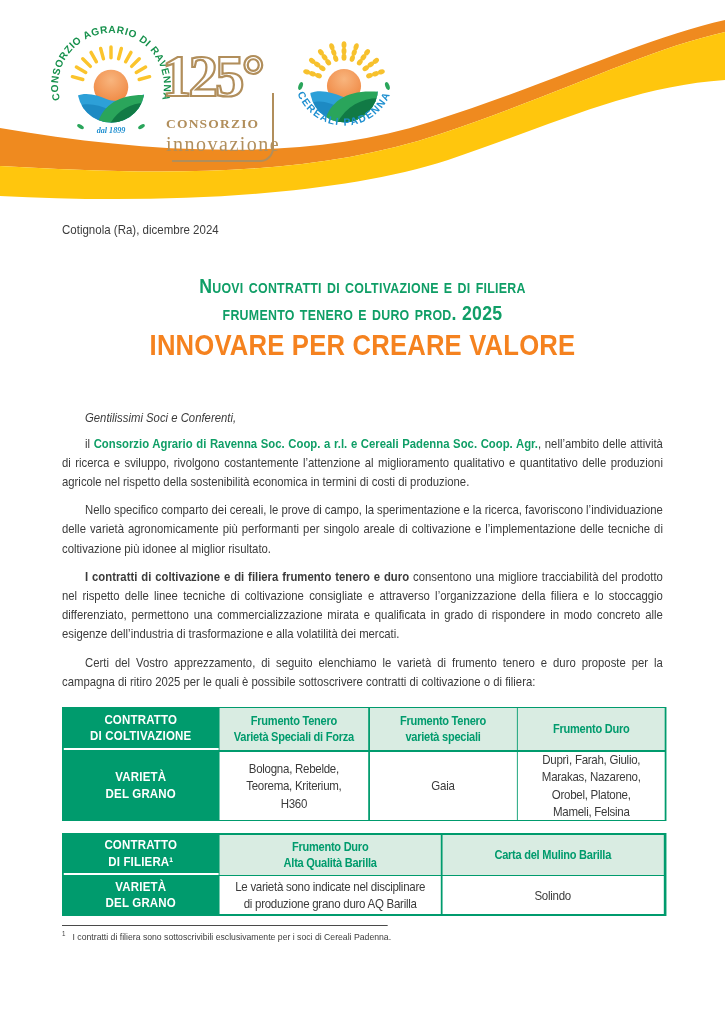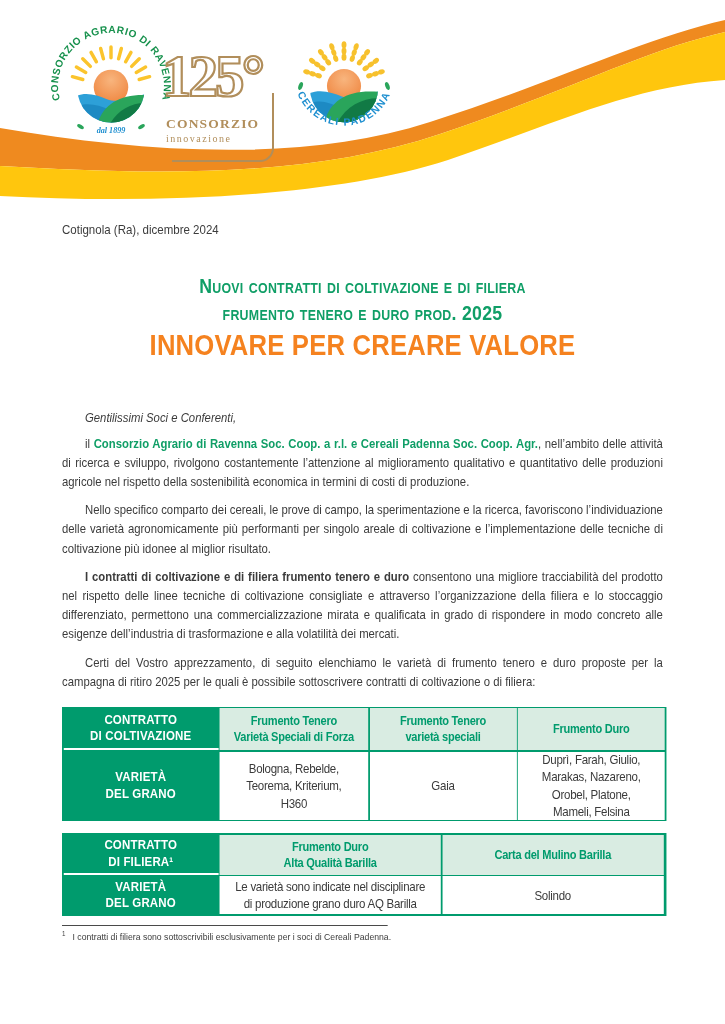--- a/index.html
+++ b/index.html
@@ -13,21 +13,21 @@
   
   .logo-consorzio { position:absolute; left:50px; top:24px; width:122px; height:122px; }
   .logo-cereali   { position:absolute; left:282px; top:20px; width:124px; height:128px; }
   .anniv { position:absolute; left:160px; top:47px; width:120px; height:116px; color:var(--gold,#b18e5b);font-family:Liberation Serif, serif; }
   .anniv .digits {
     display:block; font-size:59px; font-weight:800; letter-spacing:-3px; line-height:1;
     color:transparent; -webkit-text-stroke:2.2px var(--gold,#b18e5b); padding-left:2px;
   }
   @supports not (-webkit-text-stroke: 1px #000) { .anniv .digits { color:var(--gold,#b18e5b); } }
   .anniv .word1 { display:block; font-size:13.5px; font-weight:bold; letter-spacing:1.2px; margin:10px 0 0 6px; }
-  .anniv .word2 { display:block; font-size:10px; letter-spacing:1.5px; margin:1px 0 4px 6px; }
+  .anniv .word2 { display:block; font-size:20px; letter-spacing:1.5px; margin:1px 0 4px 6px; }
   .anniv .bracket {
     position:absolute; left:12px; top:46px; width:100px; height:67px;
     border-right:2px solid var(--gold,#b18e5b); border-bottom:2px solid var(--gold,#b18e5b);
     border-bottom-right-radius:14px;
   }
   
   .content { position:absolute; left:62px; top:222px; width:679px;
              transform:scaleX(0.885); transform-origin:0 0; }
   .date-line { font-size:13px; color:#3c3c3c; }
   .title-block { text-align:center; margin-top:36px; }

